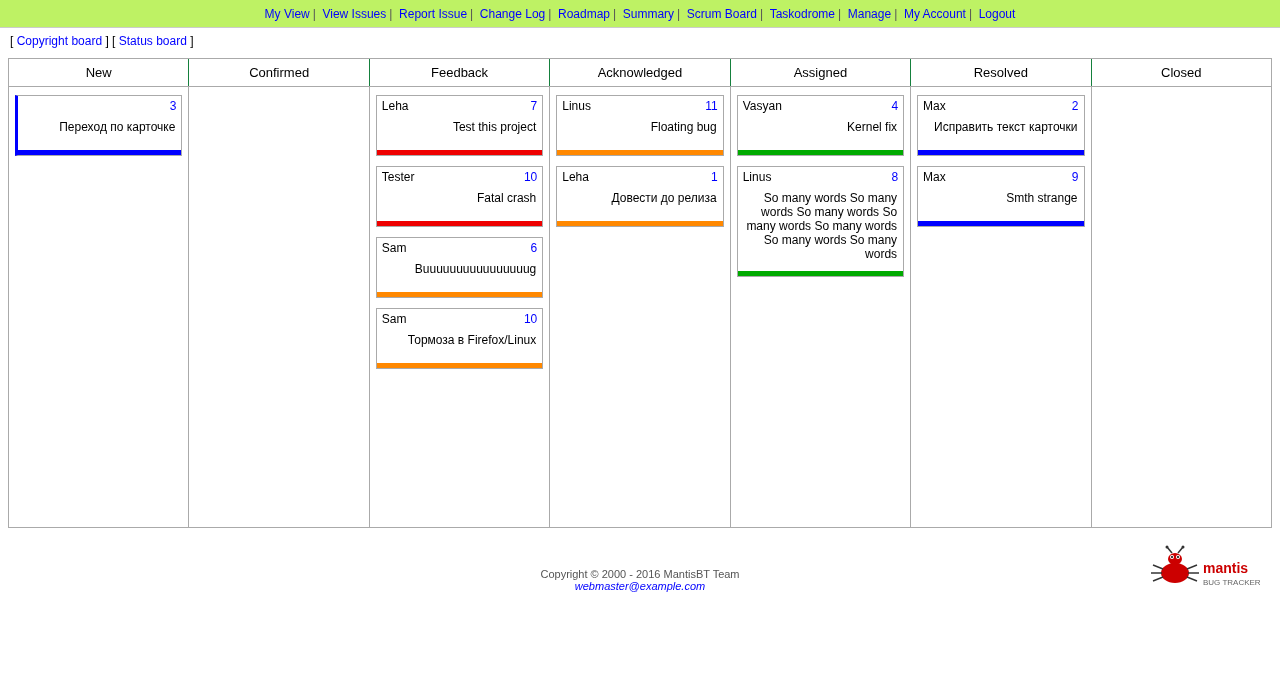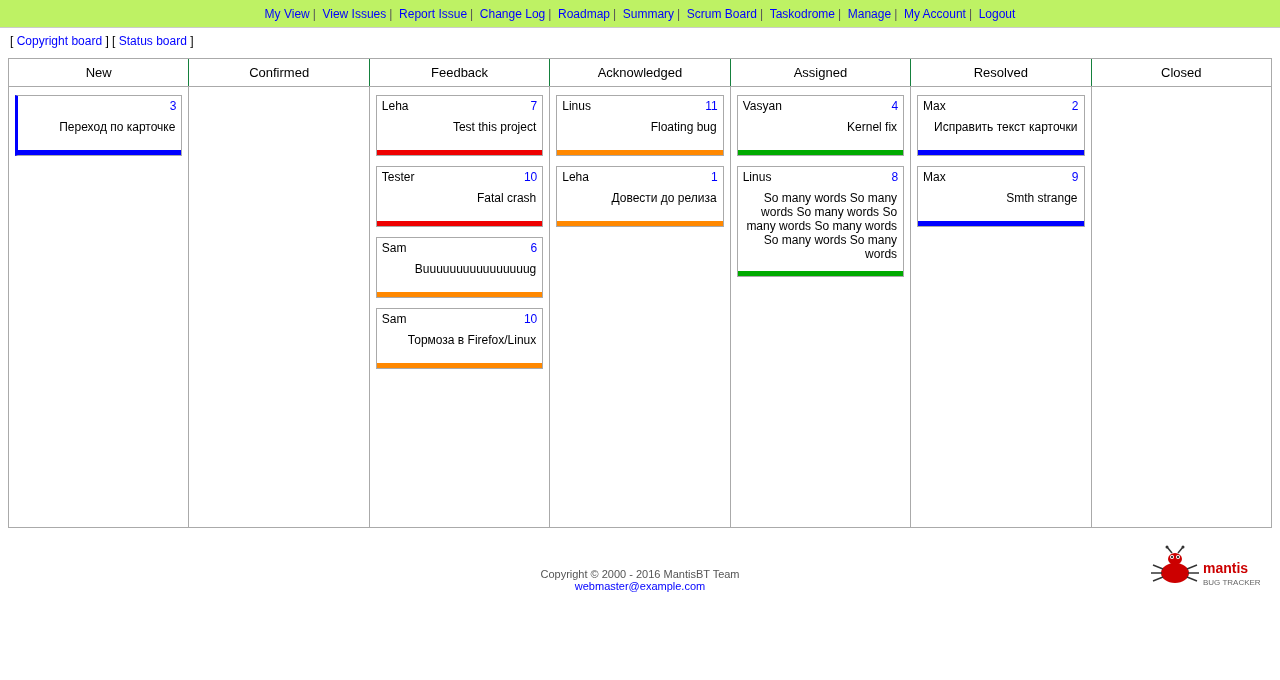--- a/index.html
+++ b/index.html
@@ -97,21 +97,21 @@
 
     
     #footer {
       margin-top: 30px;
       padding: 10px 15px;
       font-size: 11px;
       color: #555;
       position: relative;
       text-align: center;
     }
-    #footer a { color: #00f; text-decoration: none; }
+    #footer a { color: #00f; text-decoration: none; font-style: italic; }
   </style>
 </head>
 <body>
 
 <div id="top-nav">
   <a href="#">My View</a><span class="sep">|</span>
   <a href="#">View Issues</a><span class="sep">|</span>
   <a href="#">Report Issue</a><span class="sep">|</span>
   <a href="#">Change Log</a><span class="sep">|</span>
   <a href="#">Roadmap</a><span class="sep">|</span>

